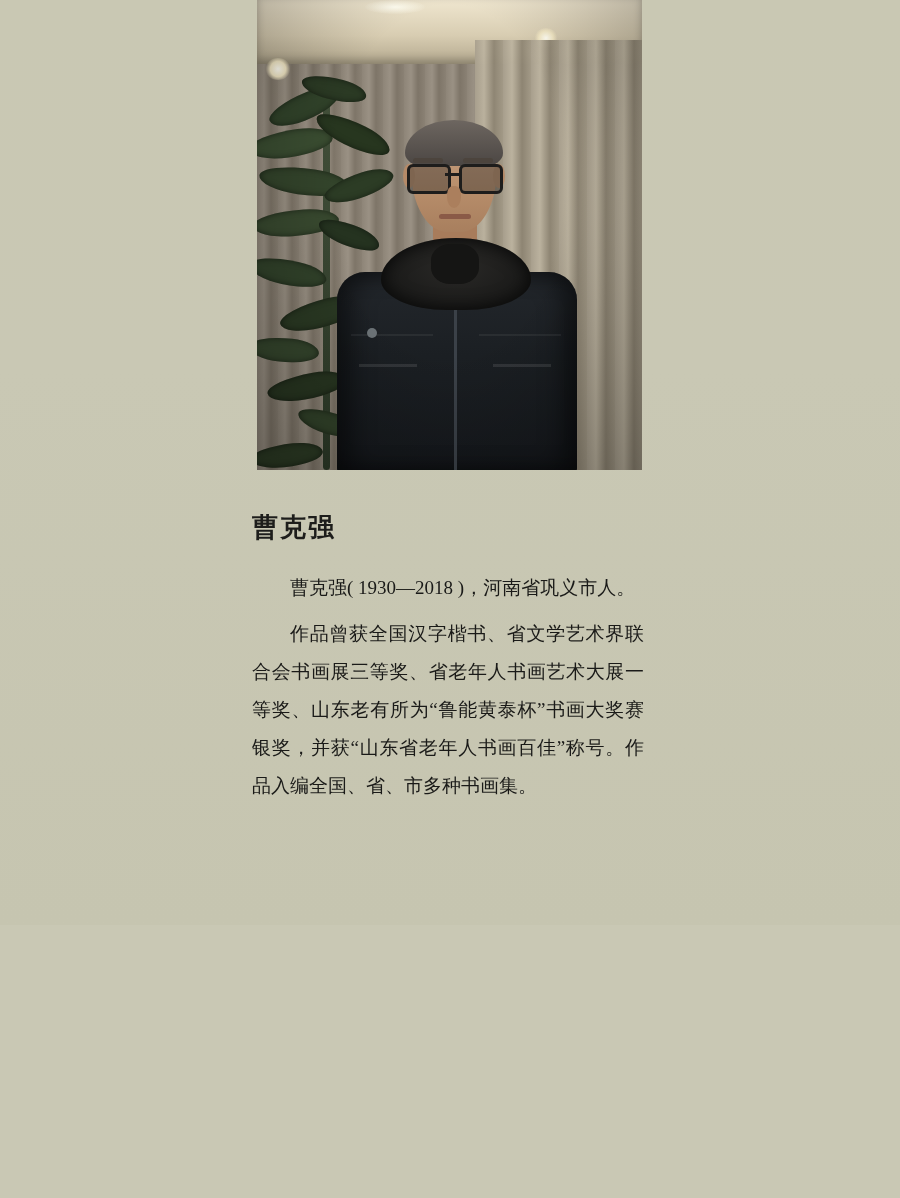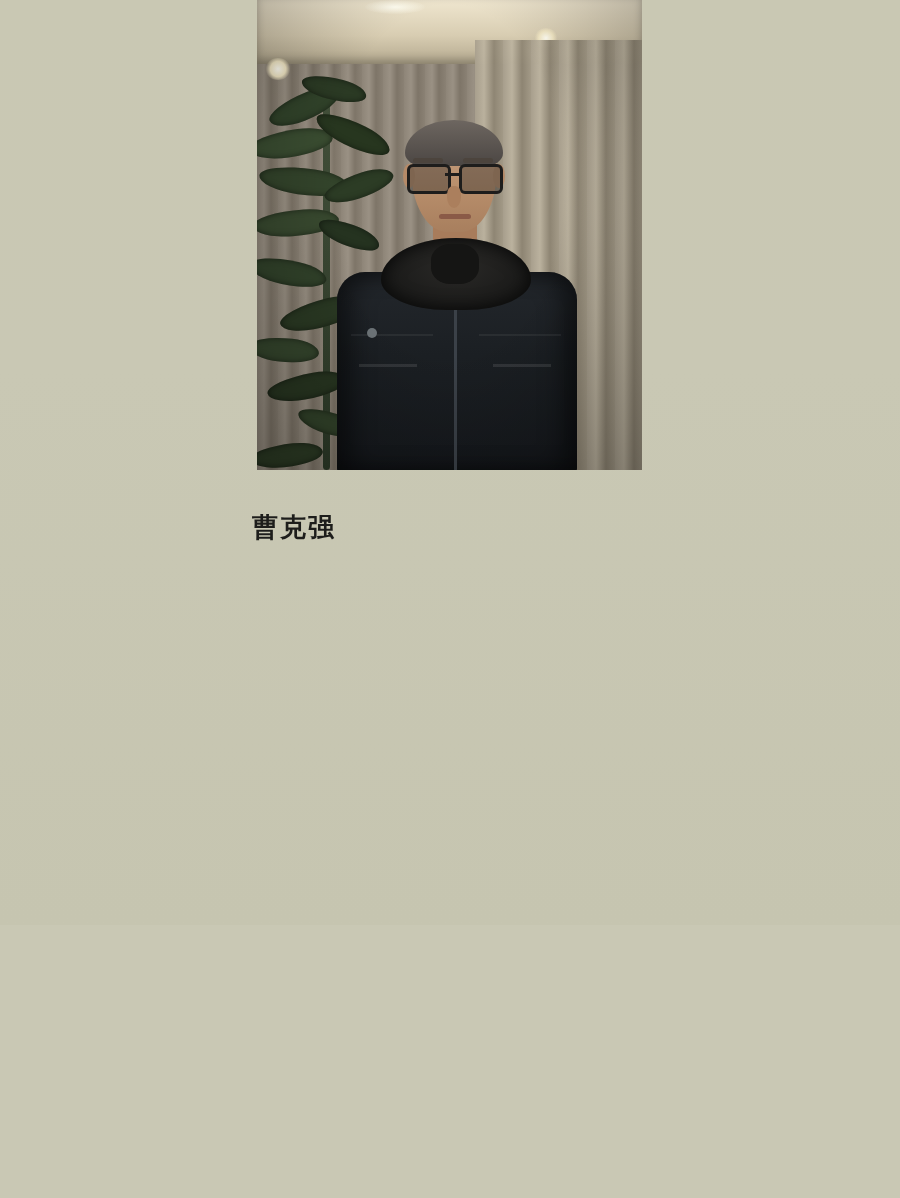--- a/index.html
+++ b/index.html
@@ -249,15 +249,17 @@
         <div class="nose"></div>
         <div class="mouth"></div>
       </div>
 
       <div class="photo-shadow"></div>
     </div>
   </div>
 
   <div class="content">
     <h1 class="name-title">曹克强</h1>
+    <p class="body-text">曹克强( 1930—2018 )，河南省巩义市人。</p>
+    <p class="body-text">作品曾获全国汉字楷书、省文学艺术界联合会书画展三等奖、省老年人书画艺术大展一等奖、山东老有所为“鲁能黄泰杯”书画大奖赛银奖，并获“山东省老年人书画百佳”称号。作品入编全国、省、市多种书画集。</p>
   </div>
 
 </div>
 
 </body></html>

